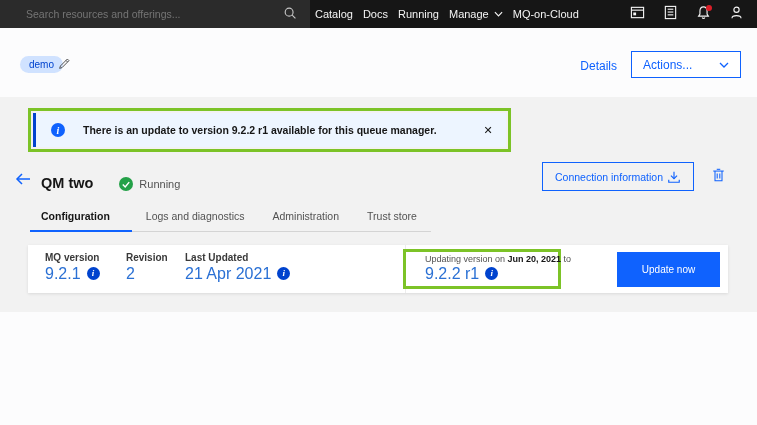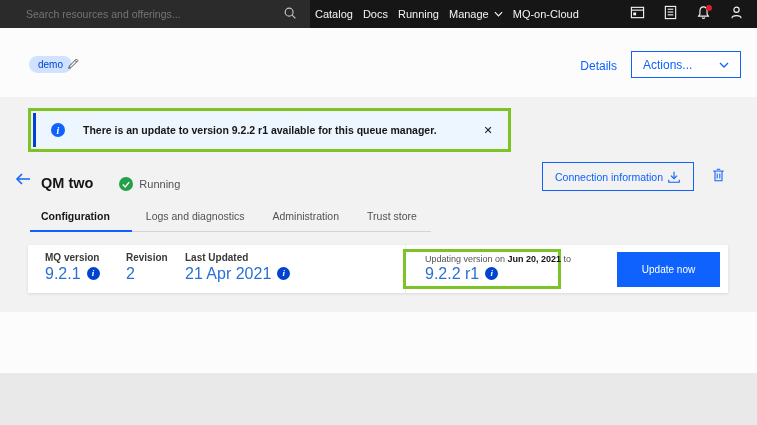--- a/index.html
+++ b/index.html
@@ -1,32 +1,32 @@
 <!DOCTYPE html>
 <html><head>
 <meta charset="utf-8">
 <style>
   * { box-sizing: border-box; }
   html,body { margin:0; padding:0; }
   body { font-family:"Liberation Sans", sans-serif; background:#e9e9e9; }
-  .screen { position:relative; width:757px; height:373px; background:#fcfcfc; overflow:hidden; margin:0 auto; }
+  .screen { position:relative; width:757px; height:425px; background:#fcfcfc; overflow:hidden; margin:0 auto; }
 
   
   .header { position:absolute; top:0; left:0; right:0; height:28px; background:#161616; display:flex; align-items:stretch; z-index:5; }
   .search-area { width:310px; background:#2b2b2b; display:flex; align-items:center; padding-left:24px; }
   .search-input { flex:1; background:transparent; border:none; outline:none; color:#a8a8a8; font-size:10.5px; font-family:"Liberation Sans",sans-serif; }
   .search-btn { width:40px; height:28px; display:flex; align-items:center; justify-content:center; background:transparent; border:none; cursor:pointer; }
   .nav { display:flex; align-items:stretch; }
   .nav-item { color:#f4f4f4; font-size:11px; padding:0 5px; display:flex; align-items:center; gap:5px; cursor:pointer; white-space:nowrap;text-align:center; }
   .header-icons { margin-left:auto; display:flex; align-items:stretch; padding-right:4px; }
   .hicon-btn { width:33px; display:flex; align-items:center; justify-content:center; background:transparent; border:none; cursor:pointer; position:relative; }
   .red-dot { position:absolute; top:5px; right:8px; width:6px; height:6px; border-radius:50%; background:#da1e28; }
 
   
-  .subheader { position:absolute; top:28px; left:0; right:0; height:69px; background:#fcfcfd;margin-left:9px; }
+  .subheader { position:absolute; top:28px; left:0; right:0; height:69px; background:#fcfcfd; }
   .tag { position:absolute; left:20px; top:28px; height:17px; display:inline-flex; align-items:center; padding:0 9px; background:#d0e2ff; color:#0043ce; font-size:10px; border-radius:9px; }
   .edit-btn { position:absolute; left:54px; top:27px; width:20px; height:20px; background:transparent; border:none; cursor:pointer; display:flex; align-items:center; justify-content:center; }
   .details-link { position:absolute; right:140px; top:31px; color:#0f62fe; font-size:12px; text-decoration:none; cursor:pointer; }
   .actions-btn { position:absolute; right:16px; top:23px; width:110px; height:27px; border:1px solid #0f62fe; background:#fff; color:#0f62fe; font-size:12px; display:flex; align-items:center; justify-content:space-between; padding:0 11px; cursor:pointer; font-family:"Liberation Sans",sans-serif; }
 
   
   .main { position:absolute; top:97px; left:0; right:0; height:215px; background:#f2f2f2; }
 
   
   .banner-annotation { position:absolute; left:28px; top:11px; width:483px; height:44px; border:3px solid #7cc327; padding:2px; }

